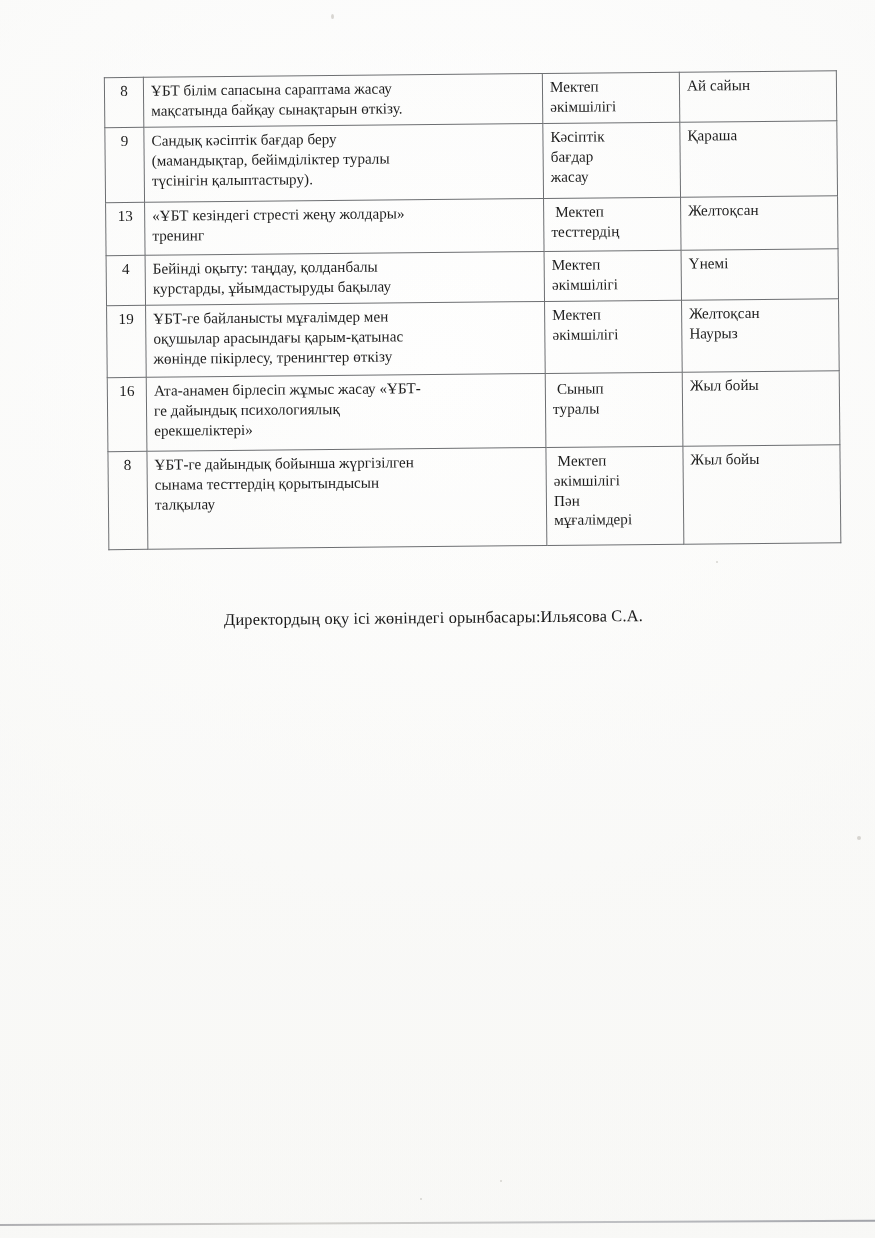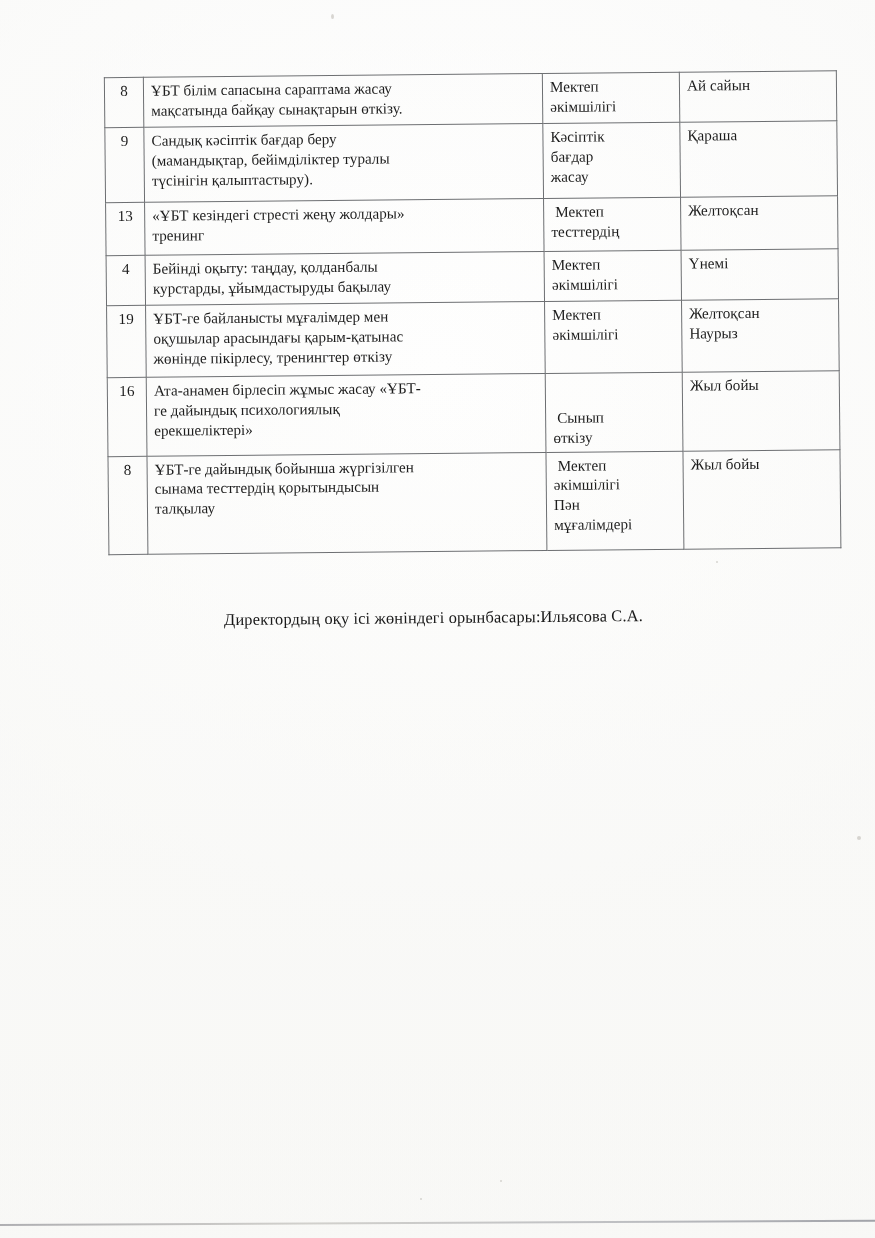--- a/index.html
+++ b/index.html
@@ -87,21 +87,21 @@
   tr[data-row="12"] td { height: 64px; }
   tr[data-row="13"] td { height: 66px; }
   tr[data-row="14"] td { height: 90px; }
 
   .cell-line {
     display: block;
     white-space: nowrap;
   }
 
   
-  td.nudge-down .cell-line:first-child { padding-top: 2px; margin-top: 29px; }
+  td.nudge-down .cell-line:first-child { padding-top: 2px; }
   td.indent-1   .cell-line:first-child { padding-left: 4px; }
 
   
   #signature-line {
     position: absolute;
     left: 221px;
     top: 608px;
     font-size: 16.4px;
     letter-spacing: 0.15px;
     white-space: nowrap;
@@ -238,21 +238,21 @@
           <td class="c-num">
             <span class="cell-line">16</span>
           </td>
           <td class="c-activity">
             <span class="cell-line">Ата-анамен бірлесіп жұмыс жасау «ҰБТ-</span>
             <span class="cell-line">ге дайындық психологиялық</span>
             <span class="cell-line">ерекшеліктері»</span>
           </td>
           <td class="c-resp nudge-down indent-1">
             <span class="cell-line">Сынып</span>
-            <span class="cell-line">өткізу</span>
+            <span class="cell-line">туралы</span>
           </td>
           <td class="c-time">
             <span class="cell-line">Жыл бойы</span>
           </td>
         </tr>
 
         <tr data-row="14">
           <td class="c-num">
             <span class="cell-line">8</span>
           </td>

